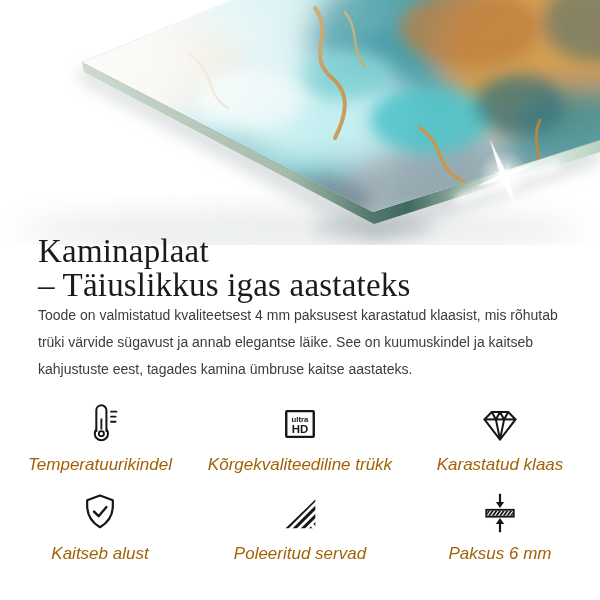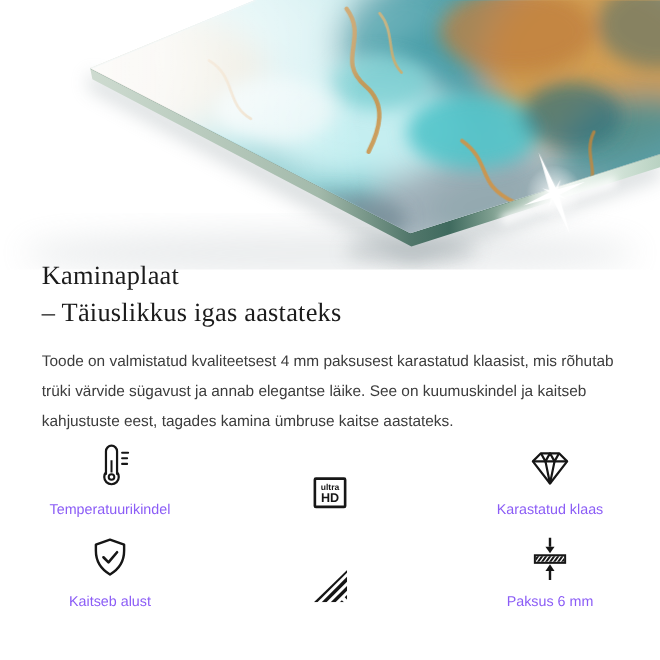--- a/index.html
+++ b/index.html
@@ -12,42 +12,42 @@
     overflow: hidden;
   }
   .hero { position: absolute; left: 0; top: 0; width: 600px; height: 245px; }
   .hero svg { display: block; }
 
   .content { position: absolute; left: 38px; top: 234px; width: 528px; }
   .title {
     margin: 0;
     font-family: "Liberation Serif", serif;
     font-weight: 400;
-    font-size: 24px;
+    font-size: 33px;
     line-height: 34px;
     color: #1b1b1b;
     letter-spacing: 0.2px;
   }
   .desc {
-    margin: 13px 0 0 0;
+    margin: 0 0 0 0;
     font-size: 14px;
     line-height: 27px;
     color: #3c3c3c;
   }
 
   .features {
     position: absolute; left: 0; top: 402px; width: 600px;
     display: grid;
     grid-template-columns: repeat(3, 1fr);
     row-gap: 16px;
   }
   .feature { display: flex; flex-direction: column; align-items: center; gap: 9px; justify-content: flex-end; }
   .ficon { width: 44px; height: 44px; }
   .ficon svg { width: 44px; height: 44px; display: block; }
-  .flabel { font-size: 13px; color: #8b5cf6; text-align: center; }
+  .flabel { font-size: 17px; color: #a16207; text-align: center; font-style: italic; }
 </style>
 </head>
 <body>
 
 <div class="hero">
   <svg viewBox="0 0 600 245" width="600" height="245" xmlns="http://www.w3.org/2000/svg">
     <defs>
       <clipPath id="clipFace">
         <polygon points="232,0 600,0 600,140 373,212 82,62"></polygon>
       </clipPath>
@@ -169,20 +169,21 @@
   </div>
 
   <div class="feature">
     <span class="ficon">
       <svg viewBox="0 0 48 48" xmlns="http://www.w3.org/2000/svg">
         <rect x="9" y="10" width="30" height="28" rx="1" fill="none" stroke="#161616" stroke-width="2.6"></rect>
         <text x="24" y="21.5" text-anchor="middle" font-family="Liberation Sans, sans-serif" font-size="8.5" font-weight="bold" fill="#161616">ultra</text>
         <text x="24" y="33.5" text-anchor="middle" font-family="Liberation Sans, sans-serif" font-size="12.5" font-weight="bold" fill="#161616">HD</text>
       </svg>
     </span>
+    <span class="flabel">Kõrgekvaliteediline trükk</span>
   </div>
 
   <div class="feature">
     <span class="ficon">
       <svg viewBox="0 0 48 48" xmlns="http://www.w3.org/2000/svg">
         <g fill="none" stroke="#161616" stroke-width="2.2" stroke-linejoin="round">
           <path d="M7,19 L15,11 H33 L41,19 L24,41 Z"></path>
           <path d="M7,19 H41"></path>
           <path d="M15,11 L19.5,19 L24,11 L28.5,19 L33,11"></path>
           <path d="M19.5,19 L24,41 M28.5,19 L24,41"></path>
@@ -212,20 +213,21 @@
         </defs>
         <g clip-path="url(#triClip)" stroke="#161616" stroke-width="3.4">
           <line x1="5" y1="45" x2="45" y2="5"></line>
           <line x1="14" y1="45" x2="45" y2="14"></line>
           <line x1="23" y1="45" x2="45" y2="23"></line>
           <line x1="32" y1="45" x2="45" y2="32" stroke-dasharray="7 4"></line>
           <line x1="41" y1="45" x2="45" y2="41"></line>
         </g>
       </svg>
     </span>
+    <span class="flabel">Poleeritud servad</span>
   </div>
 
   <div class="feature">
     <span class="ficon">
       <svg viewBox="0 0 48 48" xmlns="http://www.w3.org/2000/svg">
         <defs>
           <clipPath id="barClip">
               <rect x="10" y="21.5" width="28" height="5.5"></rect>
             </clipPath>
         </defs>

